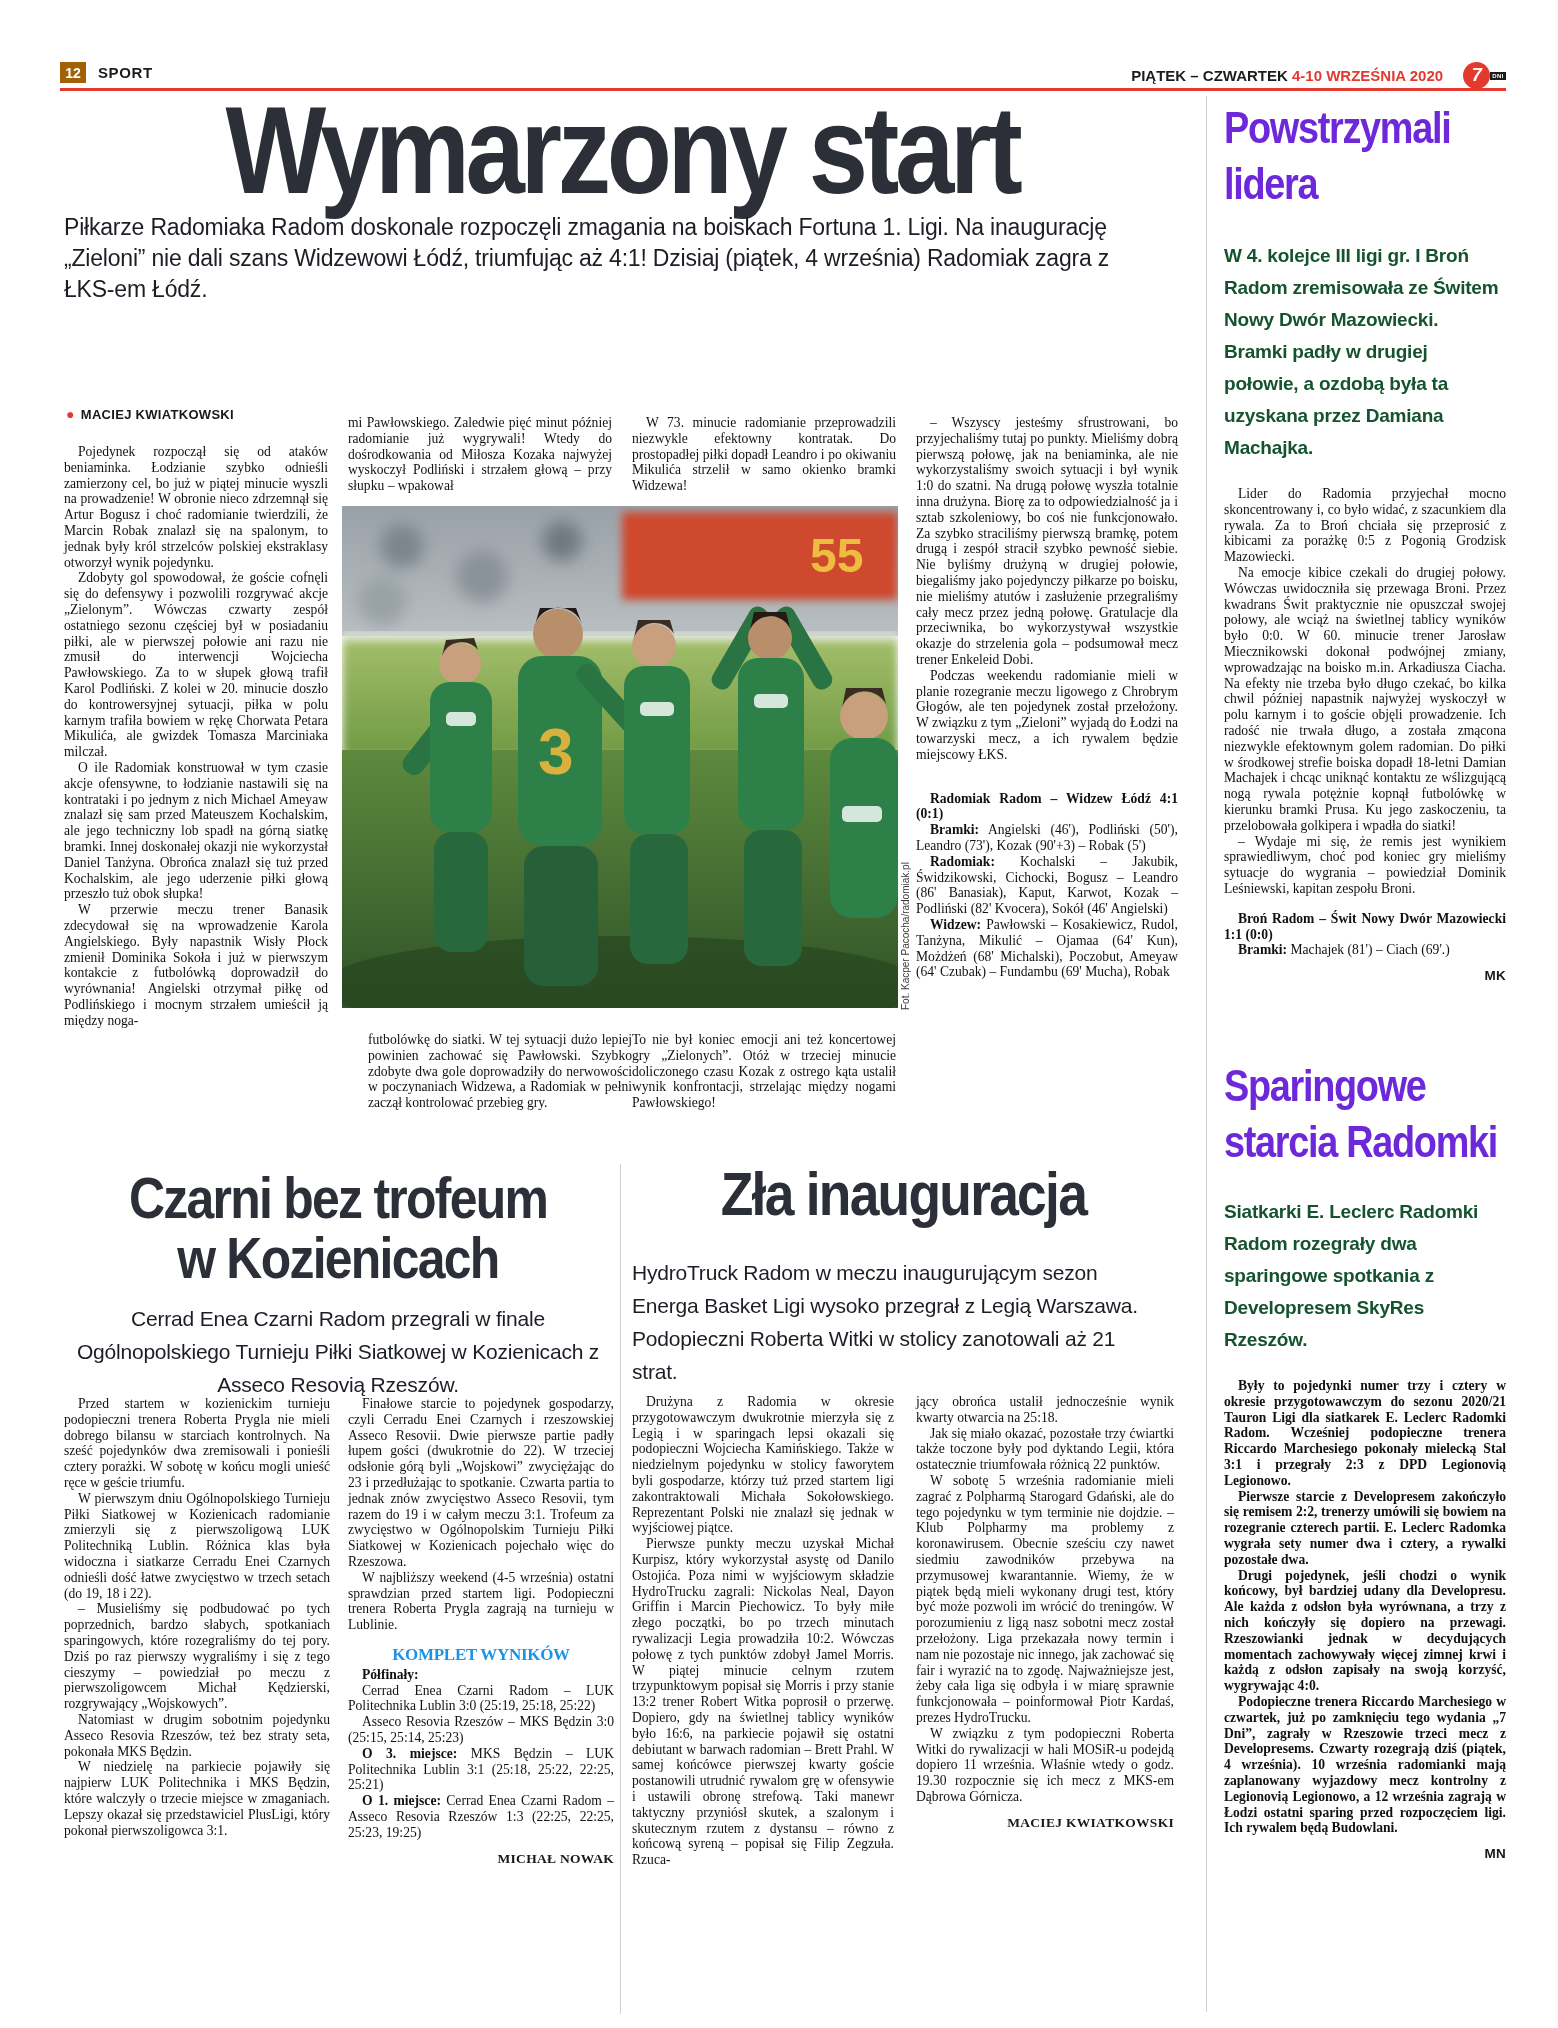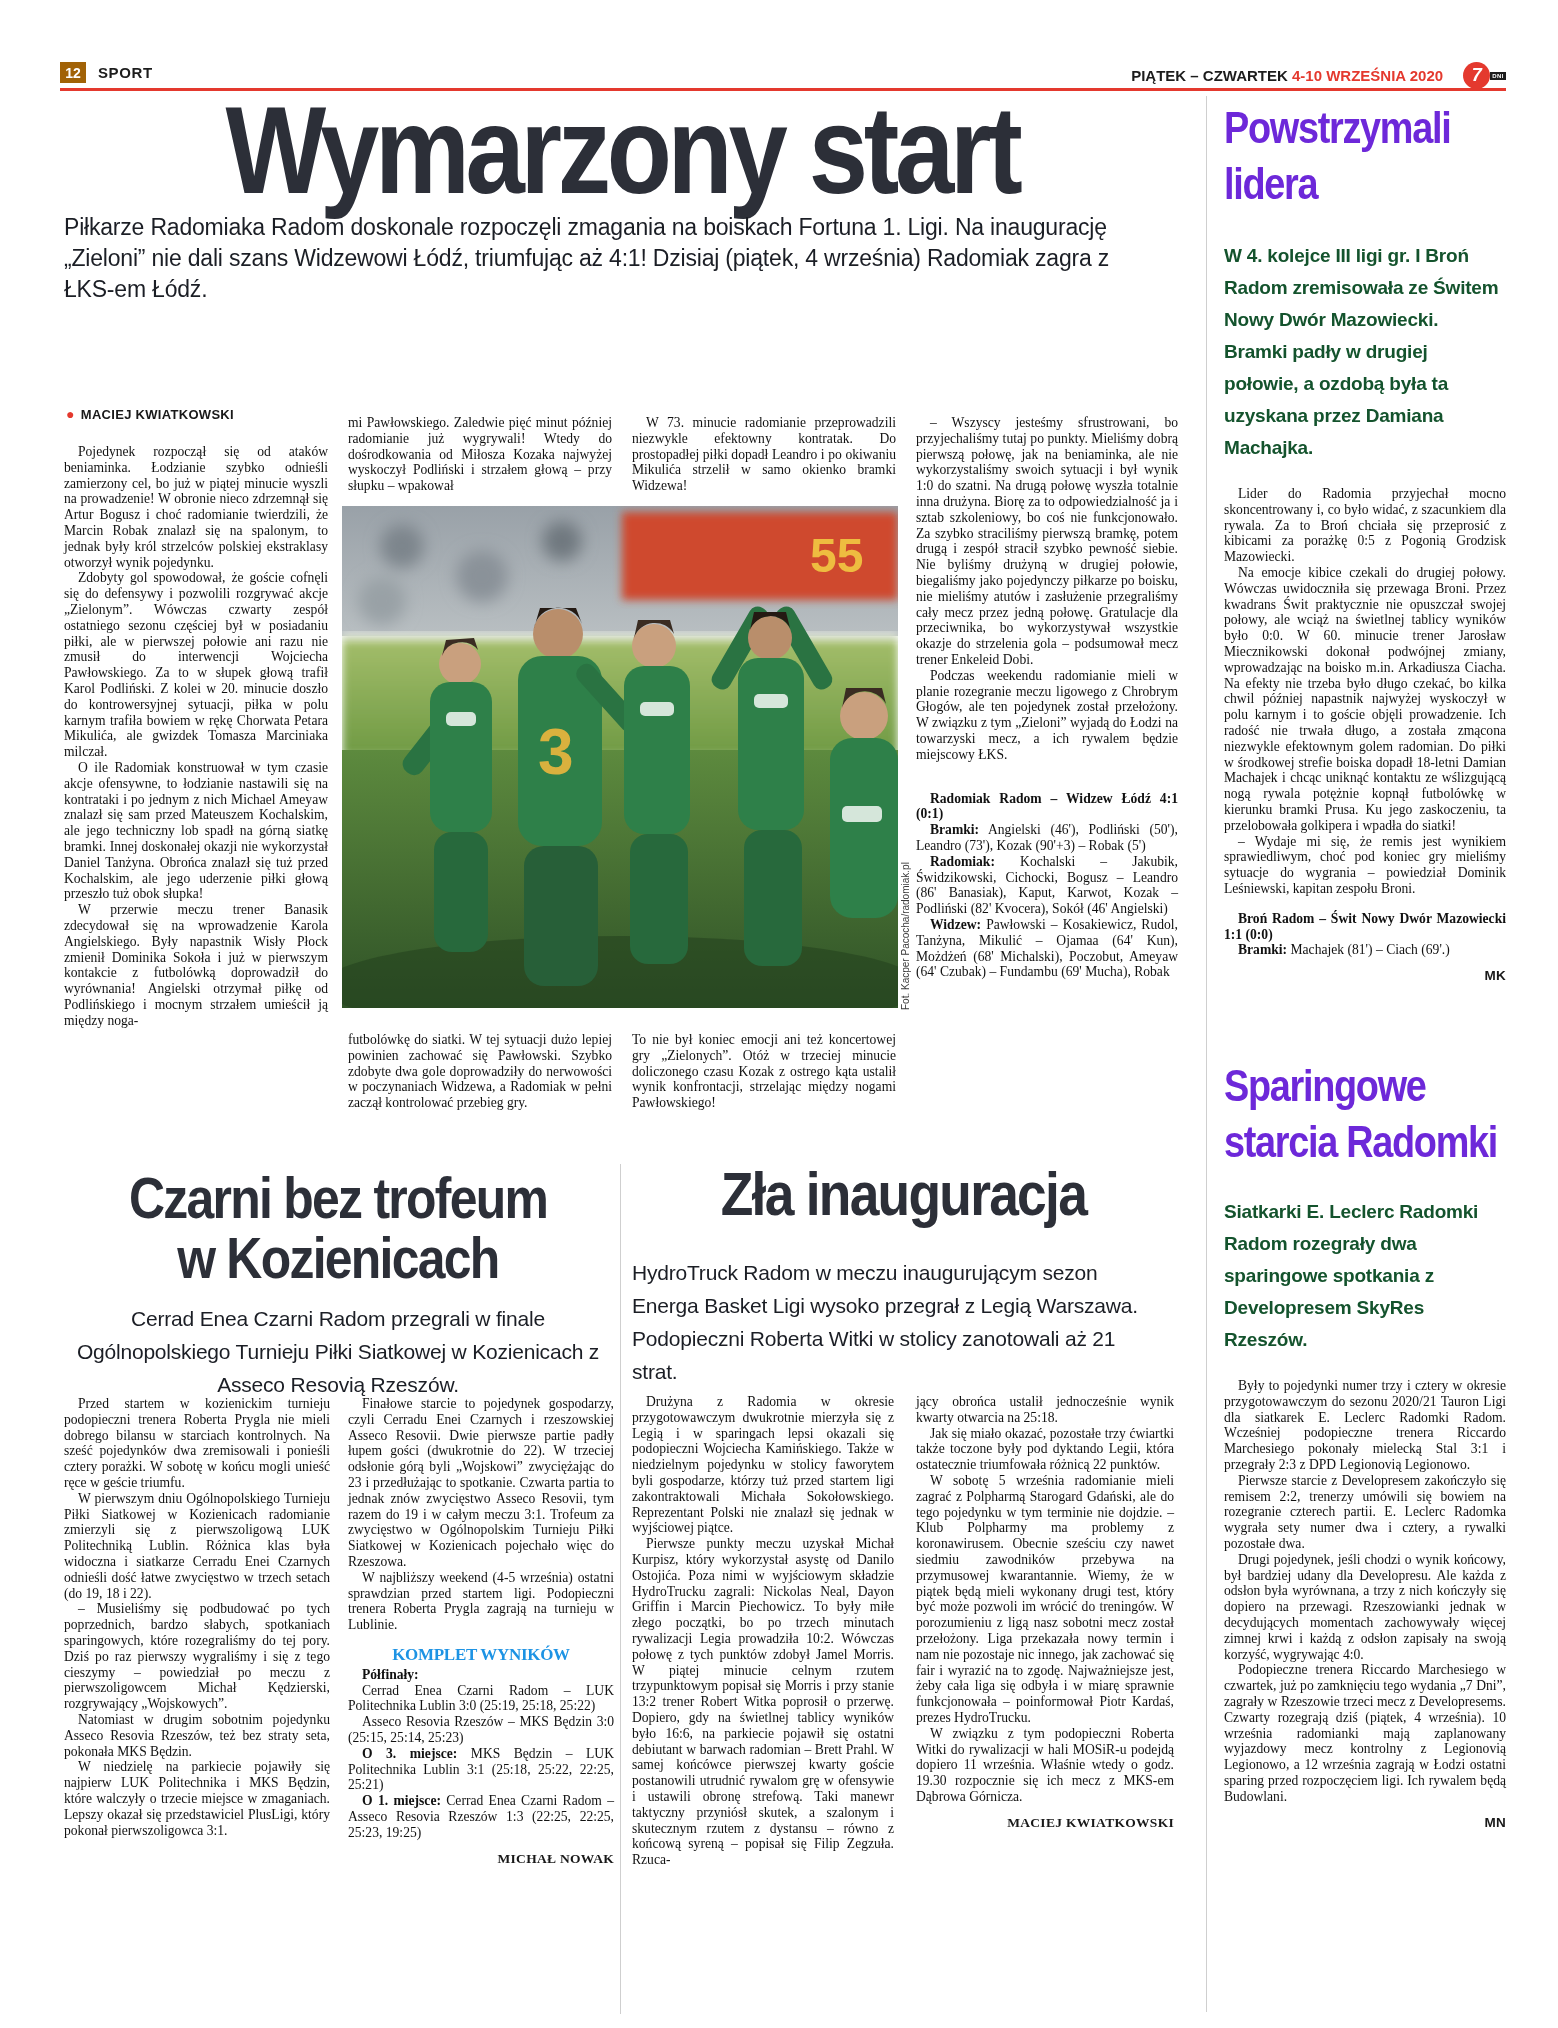--- a/index.html
+++ b/index.html
@@ -157,21 +157,21 @@
       <g>
         <circle cx="522" cy="210" r="24" fill="#c9a07e"></circle>
           <path d="M500 202 a24 24 0 0 1 44 -4 l-4 -16 -36 0 z" fill="#3a2c22"></path>
         <rect x="488" y="232" width="68 " height="180" rx="22" fill="#2e8049"></rect>
         <rect x="500" y="300" width="40" height="16" rx="5" fill="#ffffff" opacity="0.8"></rect>
       </g>
     </svg>
   </div>
   <div class="abs caption" style="left:900px;top:758px;height:252px;">Fot. Kacper Pacocha/radomiak.pl</div>
 
-  <div class="abs serif" style="left:348px;top:1032px;width:264px;">
+  <div class="abs serif" style="left:368px;top:1032px;width:264px;">
     <p style="text-indent:0;">futbolówkę do siatki. W tej sytuacji dużo lepiej powinien zachować się Pawłowski. Szybko zdobyte dwa gole doprowadziły do nerwowości w poczynaniach Widzewa, a Radomiak w pełni zaczął kontrolować przebieg gry.</p>
   </div>
   <div class="abs serif" style="left:632px;top:1032px;width:264px;">
     <p style="text-indent:0;">To nie był koniec emocji ani też koncertowej gry „Zielonych”. Otóż w trzeciej minucie doliczonego czasu Kozak z ostrego kąta ustalił wynik konfrontacji, strzelając między nogami Pawłowskiego!</p>
   </div>
 
   <div class="abs serif" style="left:916px;top:415px;width:262px;">
     <p>– Wszyscy jesteśmy sfrustrowani, bo przyjechaliśmy tutaj po punkty. Mieliśmy dobrą pierwszą połowę, jak na beniaminka, ale nie wykorzystaliśmy swoich sytuacji i był wynik 1:0 do szatni. Na drugą połowę wyszła totalnie inna drużyna. Biorę za to odpowiedzialność ja i sztab szkoleniowy, bo coś nie funkcjonowało. Za szybko straciliśmy pierwszą bramkę, potem drugą i zespół stracił szybko pewność siebie. Nie byliśmy drużyną w drugiej połowie, biegaliśmy jako pojedynczy piłkarze po boisku, nie mieliśmy atutów i zasłużenie przegraliśmy cały mecz przez jedną połowę. Gratulacje dla przeciwnika, bo wykorzystywał wszystkie okazje do strzelenia gola – podsumował mecz trener Enkeleid Dobi.</p>
     <p>Podczas weekendu radomianie mieli w planie rozegranie meczu ligowego z Chrobrym Głogów, ale ten pojedynek został przełożony. W związku z tym „Zieloni” wyjadą do Łodzi na towarzyski mecz, a ich rywalem będzie miejscowy ŁKS.</p>
     <div class="matchblock">
@@ -202,21 +202,21 @@
     </div>
     <div class="author">MK</div>
   </div>
 
   <div class="abs" style="left:1224px;top:1058px;width:282px;">
     <div class="sidehead">
       <div class="squeezeL">Sparingowe</div>
       <div class="squeezeL">starcia Radomki</div>
     </div>
     <div class="sidelede" style="margin-top:26px;">Siatkarki E. Leclerc Radomki Radom rozegrały dwa sparingowe spotkania z Developresem SkyRes Rzeszów.</div>
-    <div class="serif" style="margin-top:22px;">
+    <div class="serif" style="margin-top:22px;font-weight:bold;">
       <p>Były to pojedynki numer trzy i cztery w okresie przygotowawczym do sezonu 2020/21 Tauron Ligi dla siatkarek E. Leclerc Radomki Radom. Wcześniej podopieczne trenera Riccardo Marchesiego pokonały mielecką Stal 3:1 i przegrały 2:3 z DPD Legionovią Legionowo.</p>
       <p>Pierwsze starcie z Developresem zakończyło się remisem 2:2, trenerzy umówili się bowiem na rozegranie czterech partii. E. Leclerc Radomka wygrała sety numer dwa i cztery, a rywalki pozostałe dwa.</p>
       <p>Drugi pojedynek, jeśli chodzi o wynik końcowy, był bardziej udany dla Developresu. Ale każda z odsłon była wyrównana, a trzy z nich kończyły się dopiero na przewagi. Rzeszowianki jednak w decydujących momentach zachowywały więcej zimnej krwi i każdą z odsłon zapisały na swoją korzyść, wygrywając 4:0.</p>
       <p>Podopieczne trenera Riccardo Marchesiego w czwartek, już po zamknięciu tego wydania „7 Dni”, zagrały w Rzeszowie trzeci mecz z Developresems. Czwarty rozegrają dziś (piątek, 4 września). 10 września radomianki mają zaplanowany wyjazdowy mecz kontrolny z Legionovią Legionowo, a 12 września zagrają w Łodzi ostatni sparing przed rozpoczęciem ligi. Ich rywalem będą Budowlani.</p>
     </div>
     <div class="author">MN</div>
   </div>
 
   <div class="abs subhead" style="left:64px;top:1168px;width:548px;">
     <div class="squeeze" style="transform-origin:50% 0;">Czarni bez trofeum</div>

